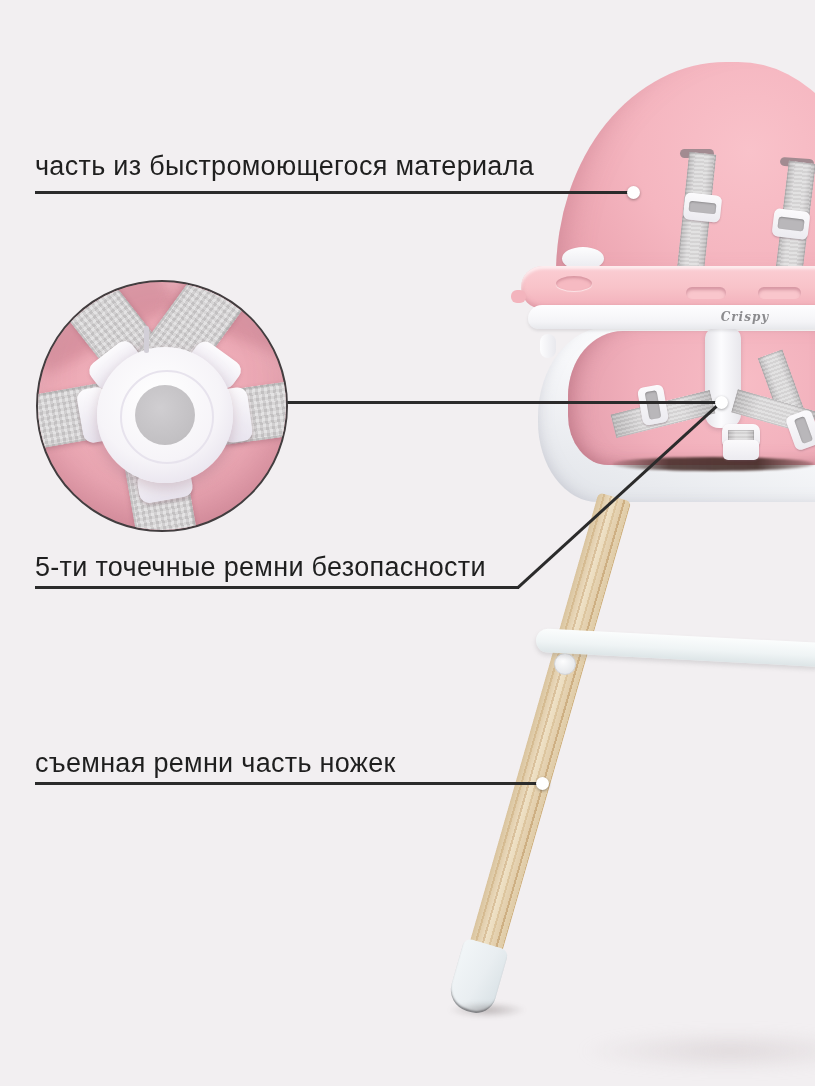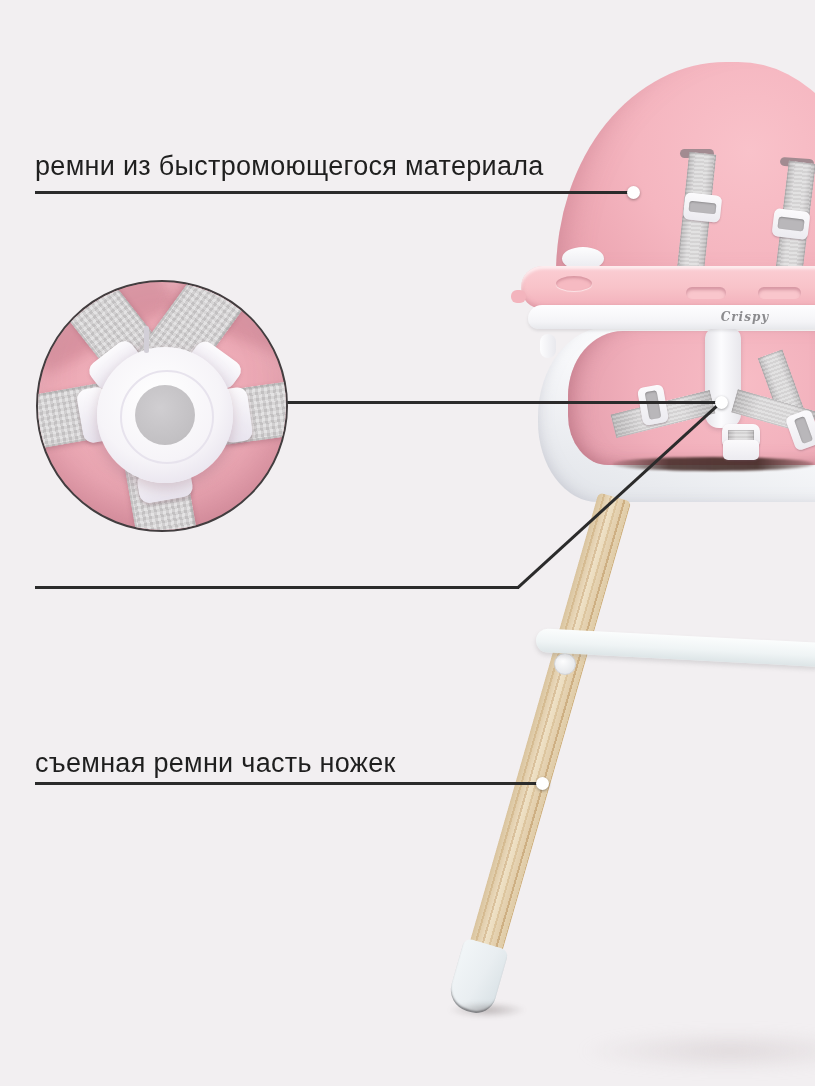--- a/index.html
+++ b/index.html
@@ -213,25 +213,26 @@
     <div class="abs ptab b"></div>
     <div class="abs ptab c"></div>
     <div class="abs ptab d"></div>
     <div class="abs ptab e"></div>
     <div class="abs plate"></div>
     <div class="abs plate-slot"></div>
     <div class="abs plate-ring"></div>
     <div class="abs plate-center"></div>
   </div>
 
-  <div class="lbl" style="left:35px;top:150px">ремни из быстромоющегося материала</div>
+  <div class="lbl" style="left:35px;top:150px">часть из быстромоющегося материала</div>
   <div class="cline" style="left:35px;top:191px;width:598px"></div>
   <div class="cdot" style="left:627px;top:186px"></div>
 
   <div class="cline under-inset" style="left:280px;top:401px;width:442px"></div>
+  <div class="lbl" style="left:35px;top:551px">5-ти точечные ремни безопасности</div>
   <div class="cline" style="left:35px;top:586px;width:484px"></div>
   <div class="cline diag" style="left:518px;top:586px;width:276px"></div>
   <div class="cdot" style="left:715px;top:396px"></div>
 
   <div class="lbl" style="left:35px;top:747px">съемная ремни часть ножек</div>
   <div class="cline" style="left:35px;top:782px;width:507px"></div>
   <div class="cdot" style="left:536px;top:777px"></div>
 
 </div>
 

